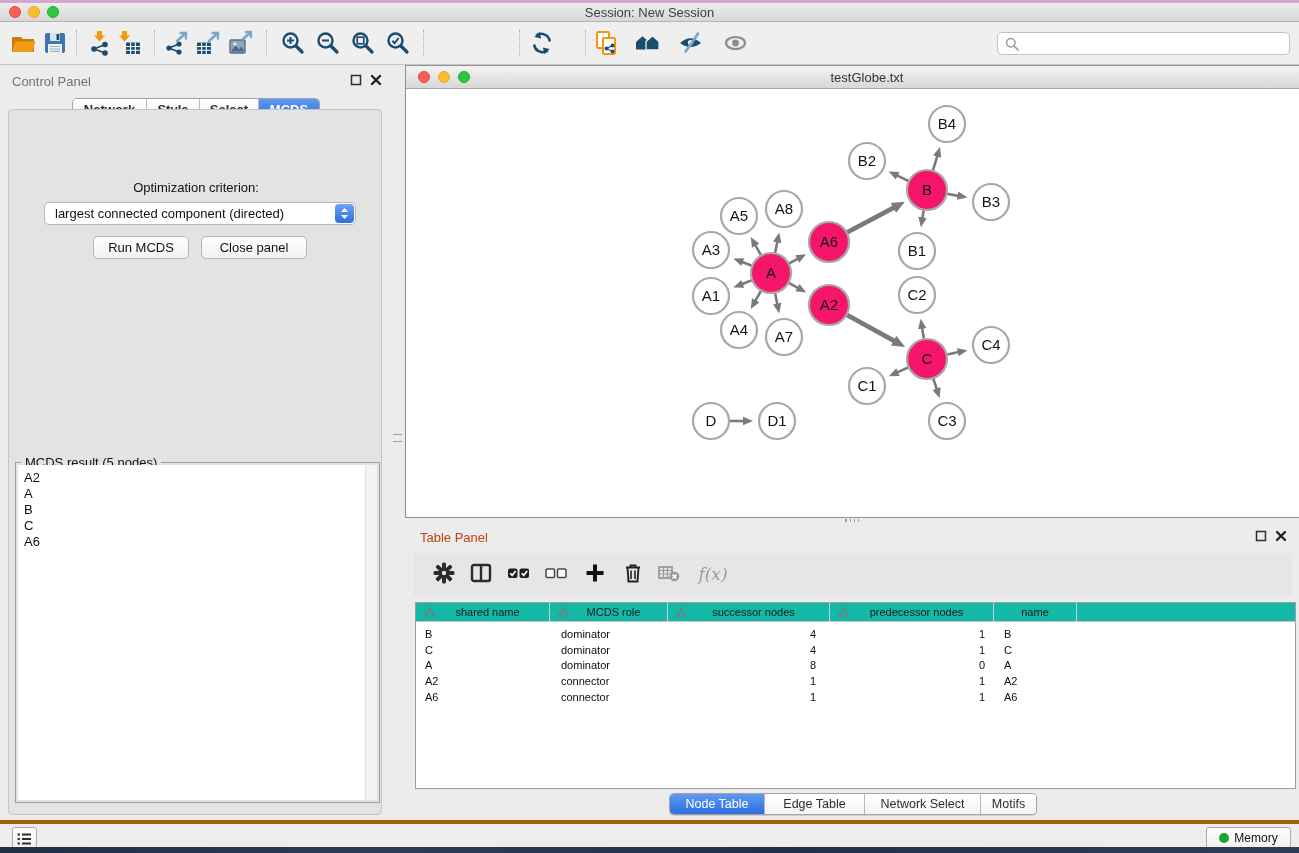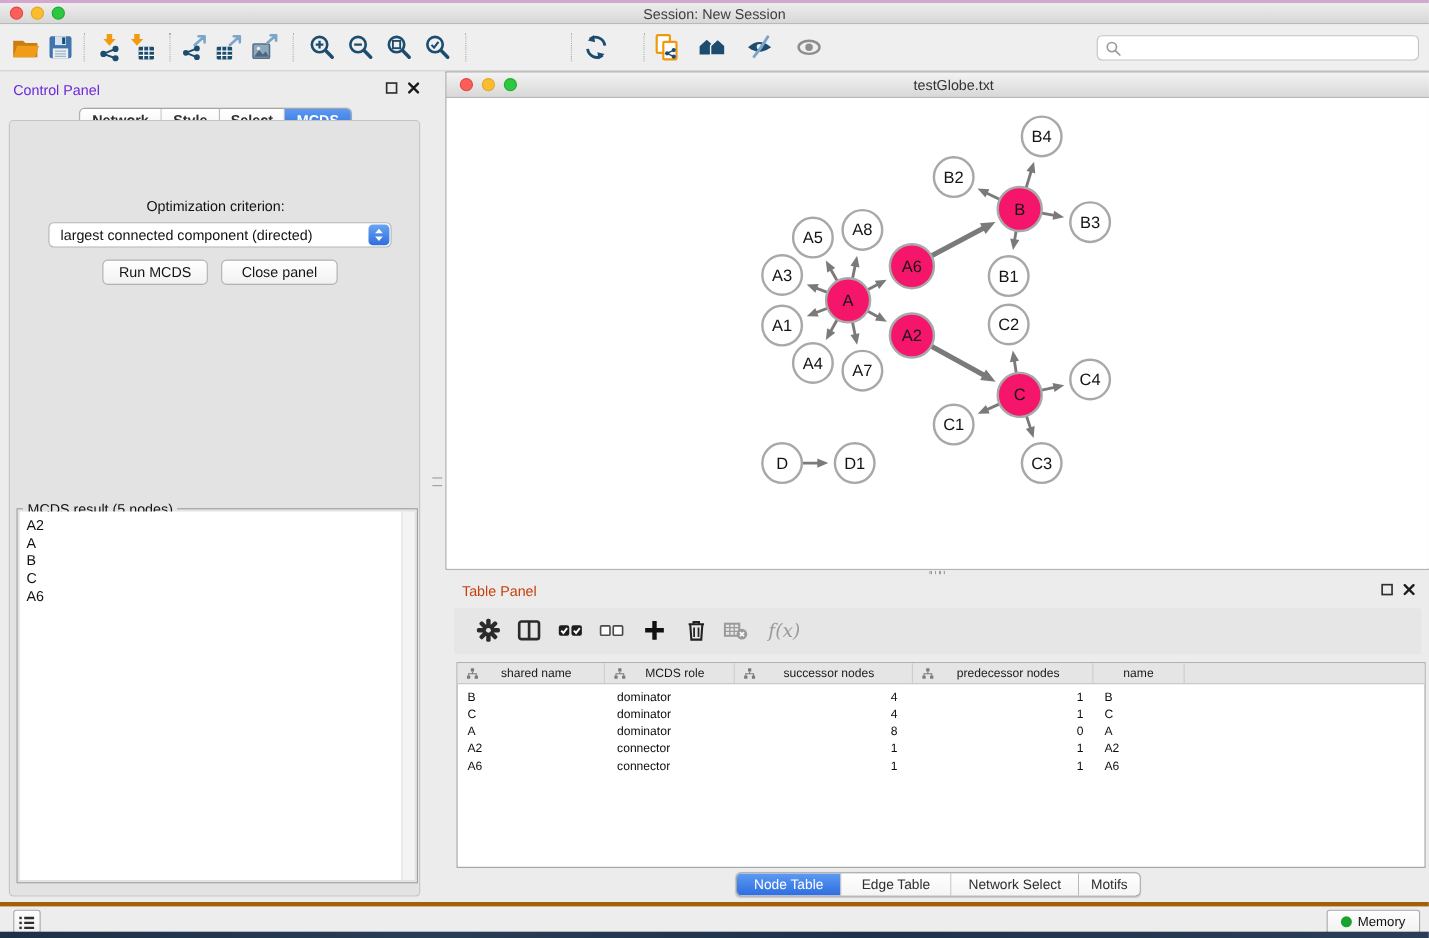--- a/index.html
+++ b/index.html
@@ -29,21 +29,21 @@
   .tsep { position:absolute; top:8px; width:0; height:26px; border-left:1px dotted #ADADAD; }
   #searchbox { left:997px; top:10px; width:293px; height:23px; background:#fff; border:1px solid #C3C3C3; border-radius:5px; }
   #searchbox svg { position:absolute; left:7px; top:4px; }
   #search-input { position:absolute; left:24px; top:1px; width:260px; height:19px; border:none; outline:none; font-size:12px; background:transparent; }
 
   
   #main { left:0; top:62px; width:1299px; height:755px; }
 
   
   #control-panel { left:0; top:0; width:390px; height:755px; background:#ECECEC; }
-  #cp-title { left:12px; top:9px; font-size:13px; color:#6d28d9; }
+  #cp-title { left:12px; top:9px; font-size:13px; color:#737373; }
   .panel-btn { position:absolute; top:8px; width:16px; height:16px; background:none; border:none; }
   #cp-content { left:8px; top:44px; width:374px; height:706px; background:#E3E3E3; border:1px solid #C5C5C5; border-radius:4px; }
   .seg-group { display:flex; border:1px solid #A6A6A6; border-radius:5px; overflow:hidden; background:#fff; box-shadow:0 0.5px 1px rgba(0,0,0,0.15); }
   #cp-tabs { left:72px; top:33px; height:22px; }
   .seg { display:flex; align-items:center; justify-content:center; font-size:13px; font-weight:600; color:#2E2E2E; background:linear-gradient(#FFFFFF,#F4F4F4); border-right:1px solid #B9B9B9; }
   .seg:last-child { border-right:none; }
   .seg.active { background:linear-gradient(#5D9AF2,#2E6EDF); color:#fff; }
   #opt-label { left:0; top:70px; width:374px; text-align:center; font-size:13px; color:#111; }
   #criterion { left:35px; top:92px; width:312px; height:23px; background:#fff; border:1px solid #B5B5B5; border-radius:5px; }
   #criterion-value { position:absolute; left:10px; top:3px; font-size:13px; color:#111; }
@@ -79,21 +79,21 @@
   #h-split { left:0; top:453px; width:894px; height:5px; background:#ECECEC; }
   #h-grip { left:440px; top:1px; width:14px; height:3px; border-left:1px solid #9c9c9c; border-right:1px solid #9c9c9c; background:repeating-linear-gradient(90deg,#9c9c9c 0 1px,transparent 1px 4px); }
 
   
   #table-panel { left:0; top:458px; width:894px; height:297px; background:#ECECEC; }
   #tp-title { left:15px; top:7px; font-size:13px; color:#c2410c; }
   #tp-toolbar { left:8px; top:30px; width:879px; height:42px; background:#E6E6E6; border-radius:2px; }
   .tp-btn { position:absolute; top:8px; width:26px; height:26px; background:none; border:none; }
   .fx { font-family:"DejaVu Serif","Liberation Serif",serif; font-style:italic; font-size:17px; color:#9B9B9B; }
   #tbl { left:10px; top:79px; width:881px; height:187px; background:#fff; border:1px solid #9E9E9E; font-size:11px; }
-  #tbl-header { display:flex; height:19px; background:#e5e5e5; border-bottom:1px solid #C6C6C6; }
+  #tbl-header { display:flex; height:19px; background:#14b8a6; border-bottom:1px solid #C6C6C6; }
   .th { position:relative; display:flex; align-items:center; justify-content:center; border-right:1px solid #CDCDCD; color:#1A1A1A; }
   .th svg { position:absolute; left:8px; top:4px; }
   .th:last-child { border-right:none; }
   #tbl-body { padding-top:4px; }
   .tr { display:flex; height:15.7px; align-items:center; color:#0E0E0E; }
   .td { overflow:hidden; white-space:nowrap; }
   #tbl-tabs { left:264px; top:270px; height:22px; }
   #tbl-tabs .seg { font-weight:400; font-size:12.5px; }
 
   

